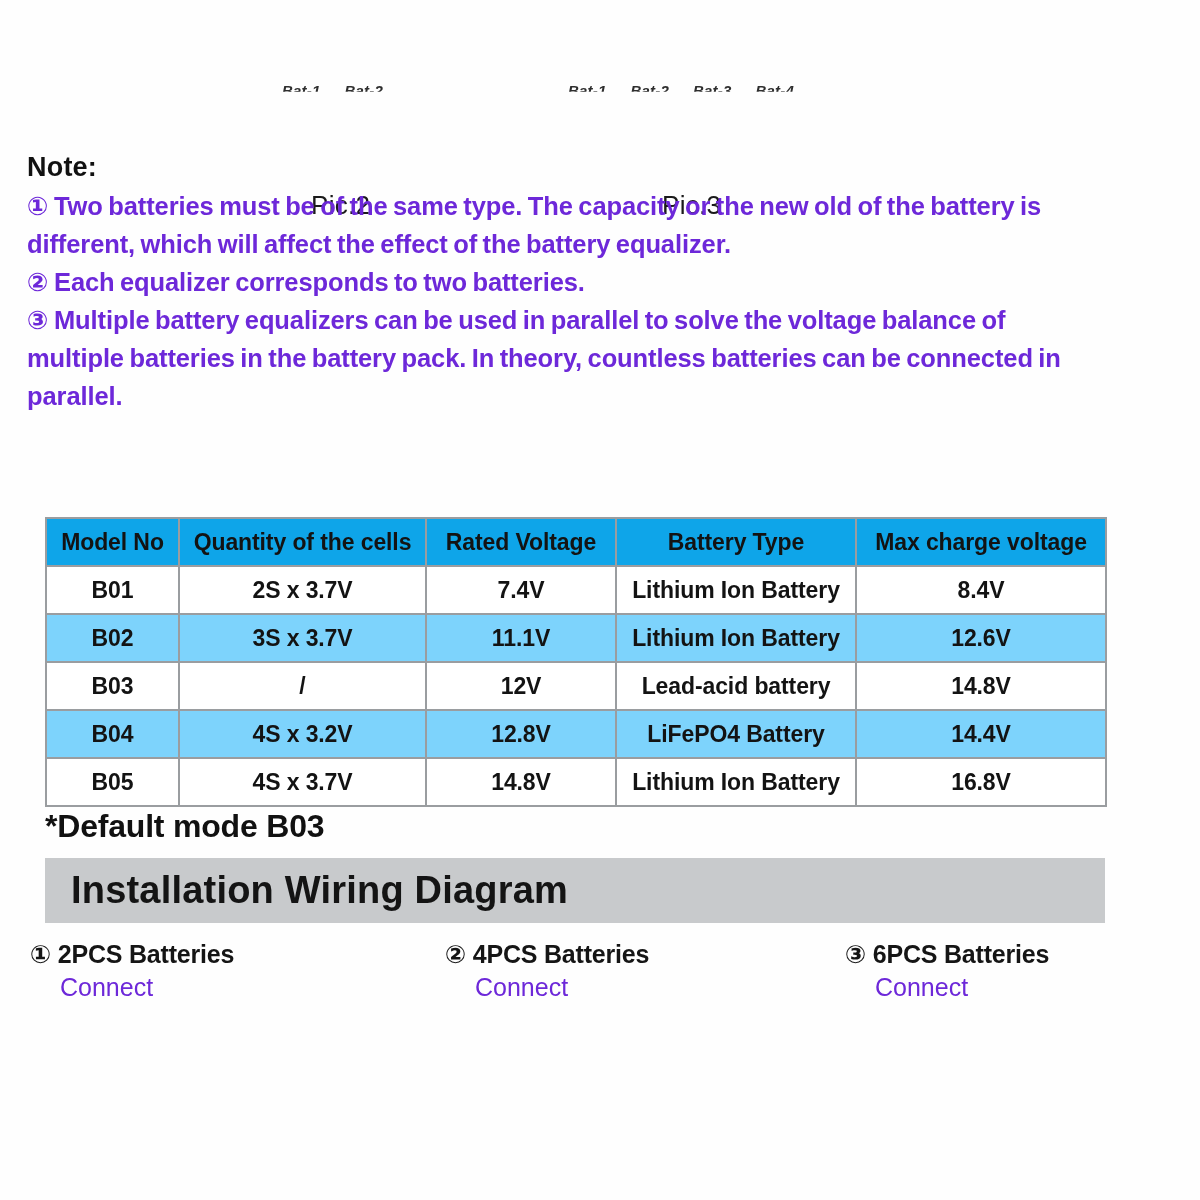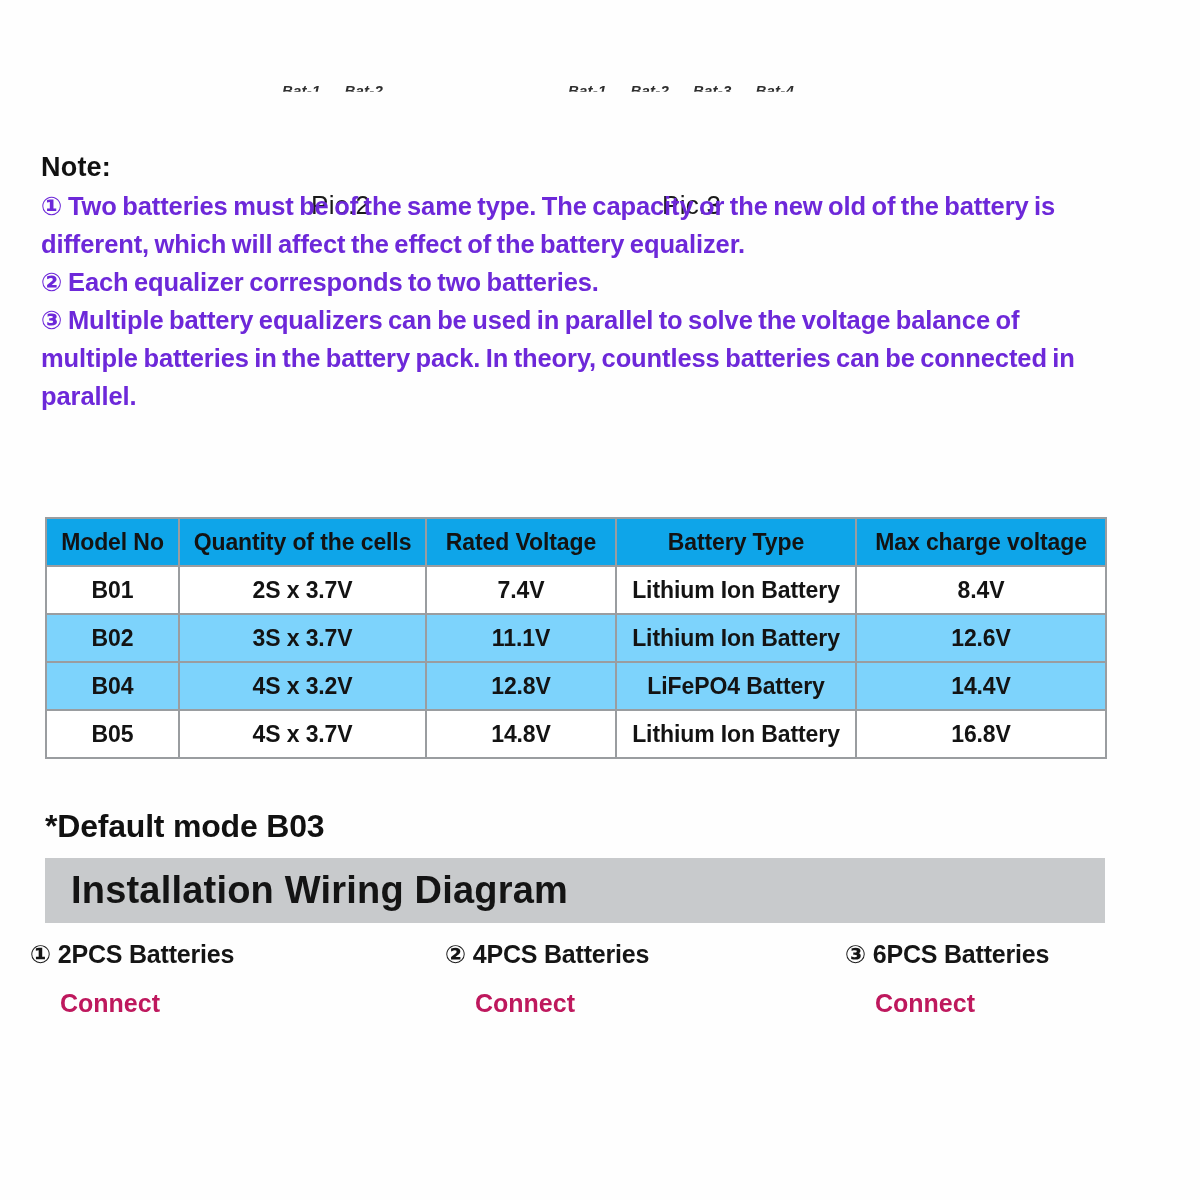--- a/index.html
+++ b/index.html
@@ -51,21 +51,21 @@
     font-weight: 400;
     color: #1a1a1a;
     letter-spacing: .3px;
   }
   .pic-cap-2 { left: 311px; top: 112px; }
   .pic-cap-3 { left: 662px; top: 112px; }
 
   
   .note-block {
     position: absolute;
-    left: 41px;
+    left: 27px;
     top: 152px;
     width: 1065px;
   }
   .note-title {
     font-size: 27px;
     font-weight: 700;
     letter-spacing: .2px;
     line-height: 1.15;
     margin-bottom: 4px;
   }
@@ -154,24 +154,24 @@
   }
   .wire-cap .line1 {
     font-size: 25px;
     font-weight: 700;
     letter-spacing: -0.2px;
     color: #151515;
     white-space: nowrap;
   }
   .wire-cap .line2 {
     font-size: 25px;
-    font-weight: 700;
-    color: #be185d;
+    font-weight: 400;
+    color: #6d28d9;
     padding-left: 30px;
-    margin-top: 20px;
+    margin-top: 4px;
     white-space: nowrap;
   }
   .wc1 { left: 30px; }
   .wc2 { left: 445px; }
   .wc3 { left: 845px; }
 </style>
 </head>
 <body>
 
 <div class="page">
@@ -223,20 +223,27 @@
         <td>Lithium Ion Battery</td>
         <td>8.4V</td>
       </tr>
       <tr class="even">
         <td>B02</td>
         <td>3S x 3.7V</td>
         <td>11.1V</td>
         <td>Lithium Ion Battery</td>
         <td>12.6V</td>
       </tr>
+      <tr class="odd">
+        <td>B03</td>
+        <td>/</td>
+        <td>12V</td>
+        <td>Lead-acid battery</td>
+        <td>14.8V</td>
+      </tr>
       <tr class="even">
         <td>B04</td>
         <td>4S x 3.2V</td>
         <td>12.8V</td>
         <td>LiFePO4 Battery</td>
         <td>14.4V</td>
       </tr>
       <tr class="odd">
         <td>B05</td>
         <td>4S x 3.7V</td>

